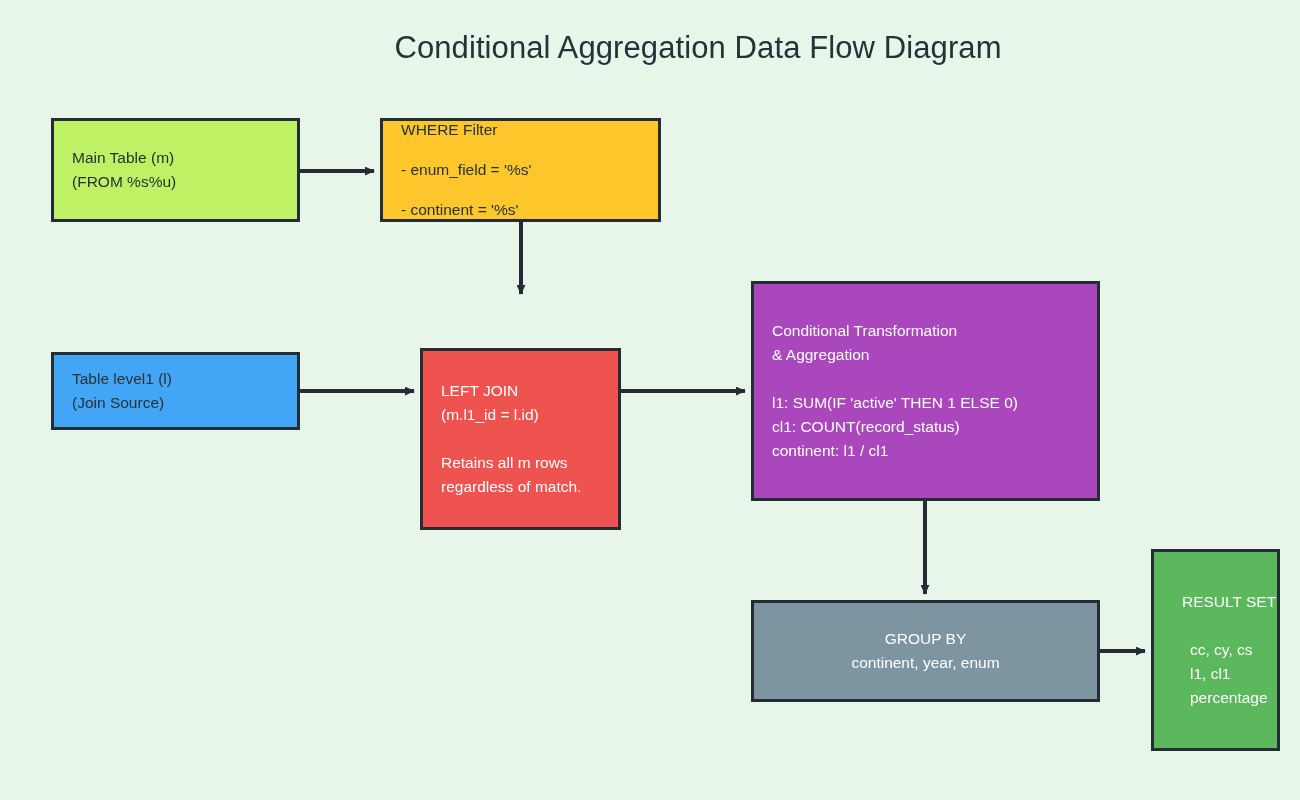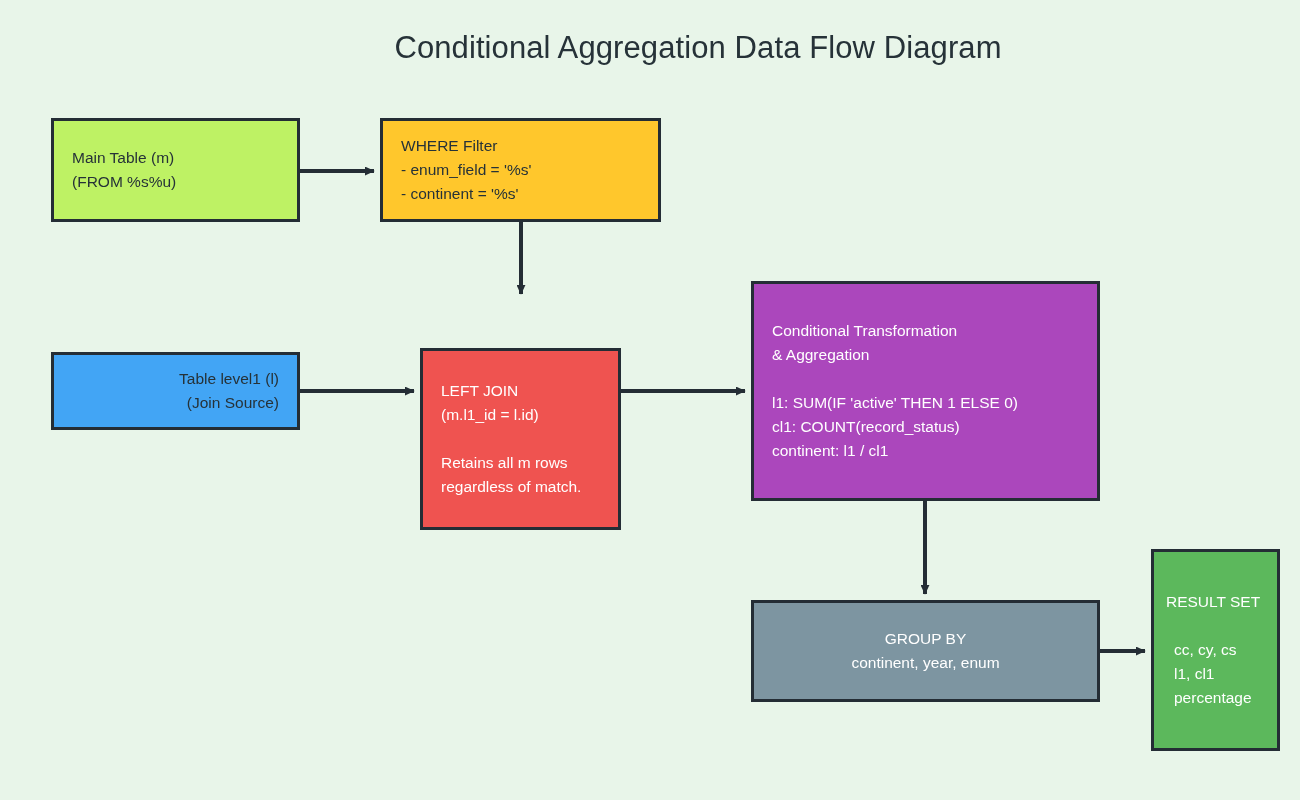--- a/index.html
+++ b/index.html
@@ -67,44 +67,44 @@
   .node-dark-text { color: #263238; }
   .node-light-text { color: #ffffff; }
 
   .node-main-table {
     left: 51px; top: 118px; width: 249px; height: 104px;
     background: #bef264;
   }
   .node-where-filter {
     left: 380px; top: 118px; width: 281px; height: 104px;
     background: #ffc72c;
+    gap: 16px;
   }
   .node-table-level1 {
     left: 51px; top: 352px; width: 249px; height: 78px;
     background: #42a5f5;
-    align-items: flex-end;
   }
   .node-left-join {
     left: 420px; top: 300px; width: 201px; height: 182px;
     background: #ef5350;
     margin-top: 48px;
   }
   .node-conditional-transformation {
     left: 751px; top: 281px; width: 349px; height: 220px;
     background: #ab47bc;
   }
   .node-group-by {
     left: 751px; top: 600px; width: 349px; height: 102px;
     background: #7d95a1;
     text-align: center;
   }
   .node-result-set {
     left: 1151px; top: 549px; width: 129px; height: 202px;
     background: #5cb85c;
-    padding: 0 0;
+    padding: 0 16px;
   }
   .node-result-set .line {
     margin-left: 20px;
   }
   .node-result-set .line.overflow {
     margin-left: 12px;
     white-space: nowrap;
   }
 </style>
 </head>

